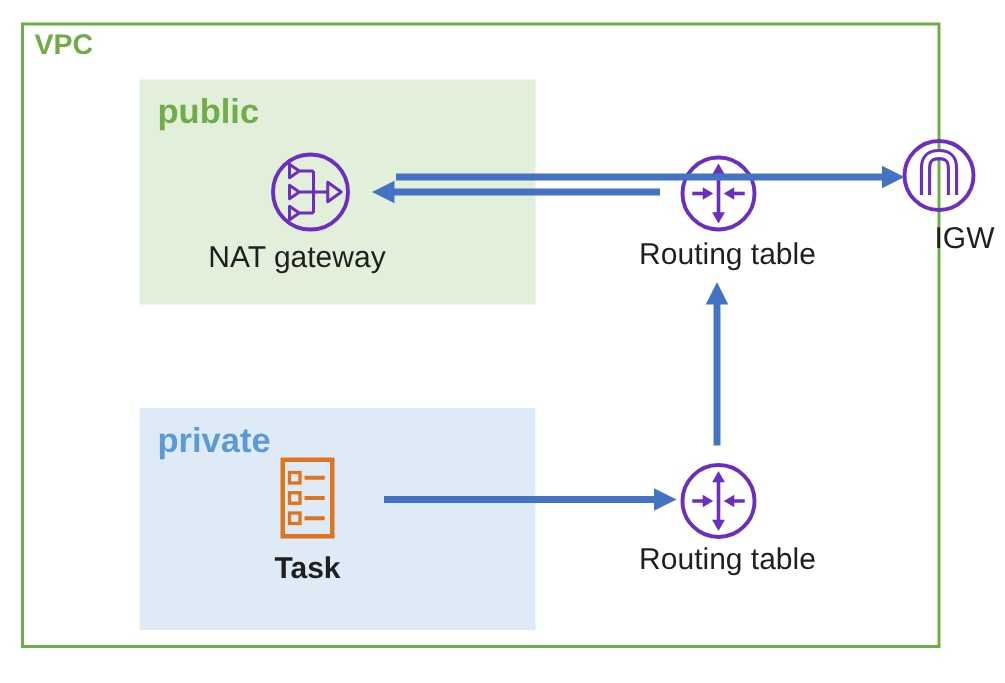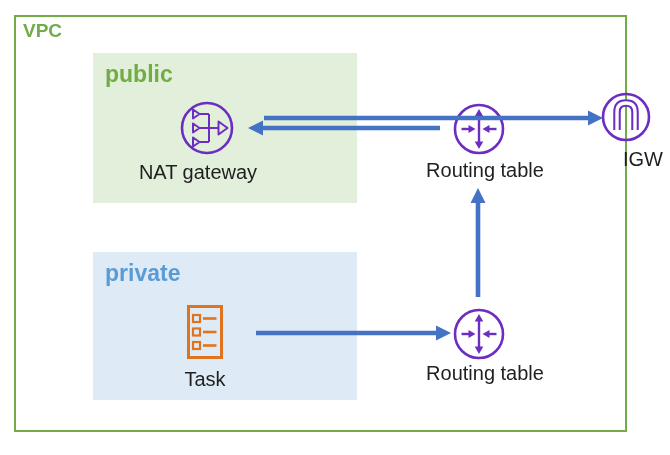--- a/index.html
+++ b/index.html
@@ -23,42 +23,42 @@
   .vpc-box{
     position:absolute;left:14px;top:15px;width:613px;height:417px;
     border:2px solid var(--vpc-border);background:transparent;
   }
   .vpc-label{
     position:absolute;left:23px;top:20px;
     font-size:19px;font-weight:bold;color:var(--label-green);
   }
   .subnet{position:absolute;left:83px;width:264px;margin-left:10px;}
   .subnet.public{top:53px;height:150px;background:var(--public-fill);}
-  .subnet.private{top:252px;height:148px;background:var(--private-fill);padding-left:20px;}
+  .subnet.private{top:272px;height:148px;background:var(--private-fill);padding-left:20px;}
   .subnet-label{
     position:absolute;left:12px;top:8px;
     font-size:23px;font-weight:bold;
   }
   .subnet.public .subnet-label{color:var(--label-green);}
   .subnet.private .subnet-label{color:var(--label-blue);}
   .icon{position:absolute;}
   .icon-nat{left:179px;top:100px;}
   .icon-rt-top{left:452px;top:102px;}
   .icon-rt-bottom{left:452px;top:307px;}
   .icon-igw{left:600px;top:91px;}
   .icon-task{left:185px;top:303px;}
   .edges-layer{position:absolute;left:0;top:0;width:670px;height:455px;pointer-events:none;}
   .node-label{
     position:absolute;color:var(--text-black);font-size:20px;text-align:center;
     white-space:nowrap;
   }
   .lbl-nat{left:116px;top:161px;width:164px;}
   .lbl-rt-top{left:400px;top:159px;width:170px;}
   .lbl-igw{left:608px;top:148px;width:70px;}
-  .lbl-task{left:155px;top:368px;width:100px;}
+  .lbl-task{left:155px;top:368px;width:100px;font-weight:bold;}
   .lbl-rt-bottom{left:400px;top:362px;width:170px;}
   .purple-stroke{stroke:var(--icon-purple);fill:none;}
   .purple-fill{fill:var(--icon-purple);stroke:none;}
   .orange-stroke{stroke:var(--icon-orange);fill:none;}
   .white-stroke{stroke:#fff;fill:none;}
   .blue-line{stroke:var(--arrow-blue);stroke-width:4.6;fill:none;}
   .blue-head{fill:var(--arrow-blue);stroke:none;}
 </style>
 </head>
 <body>

